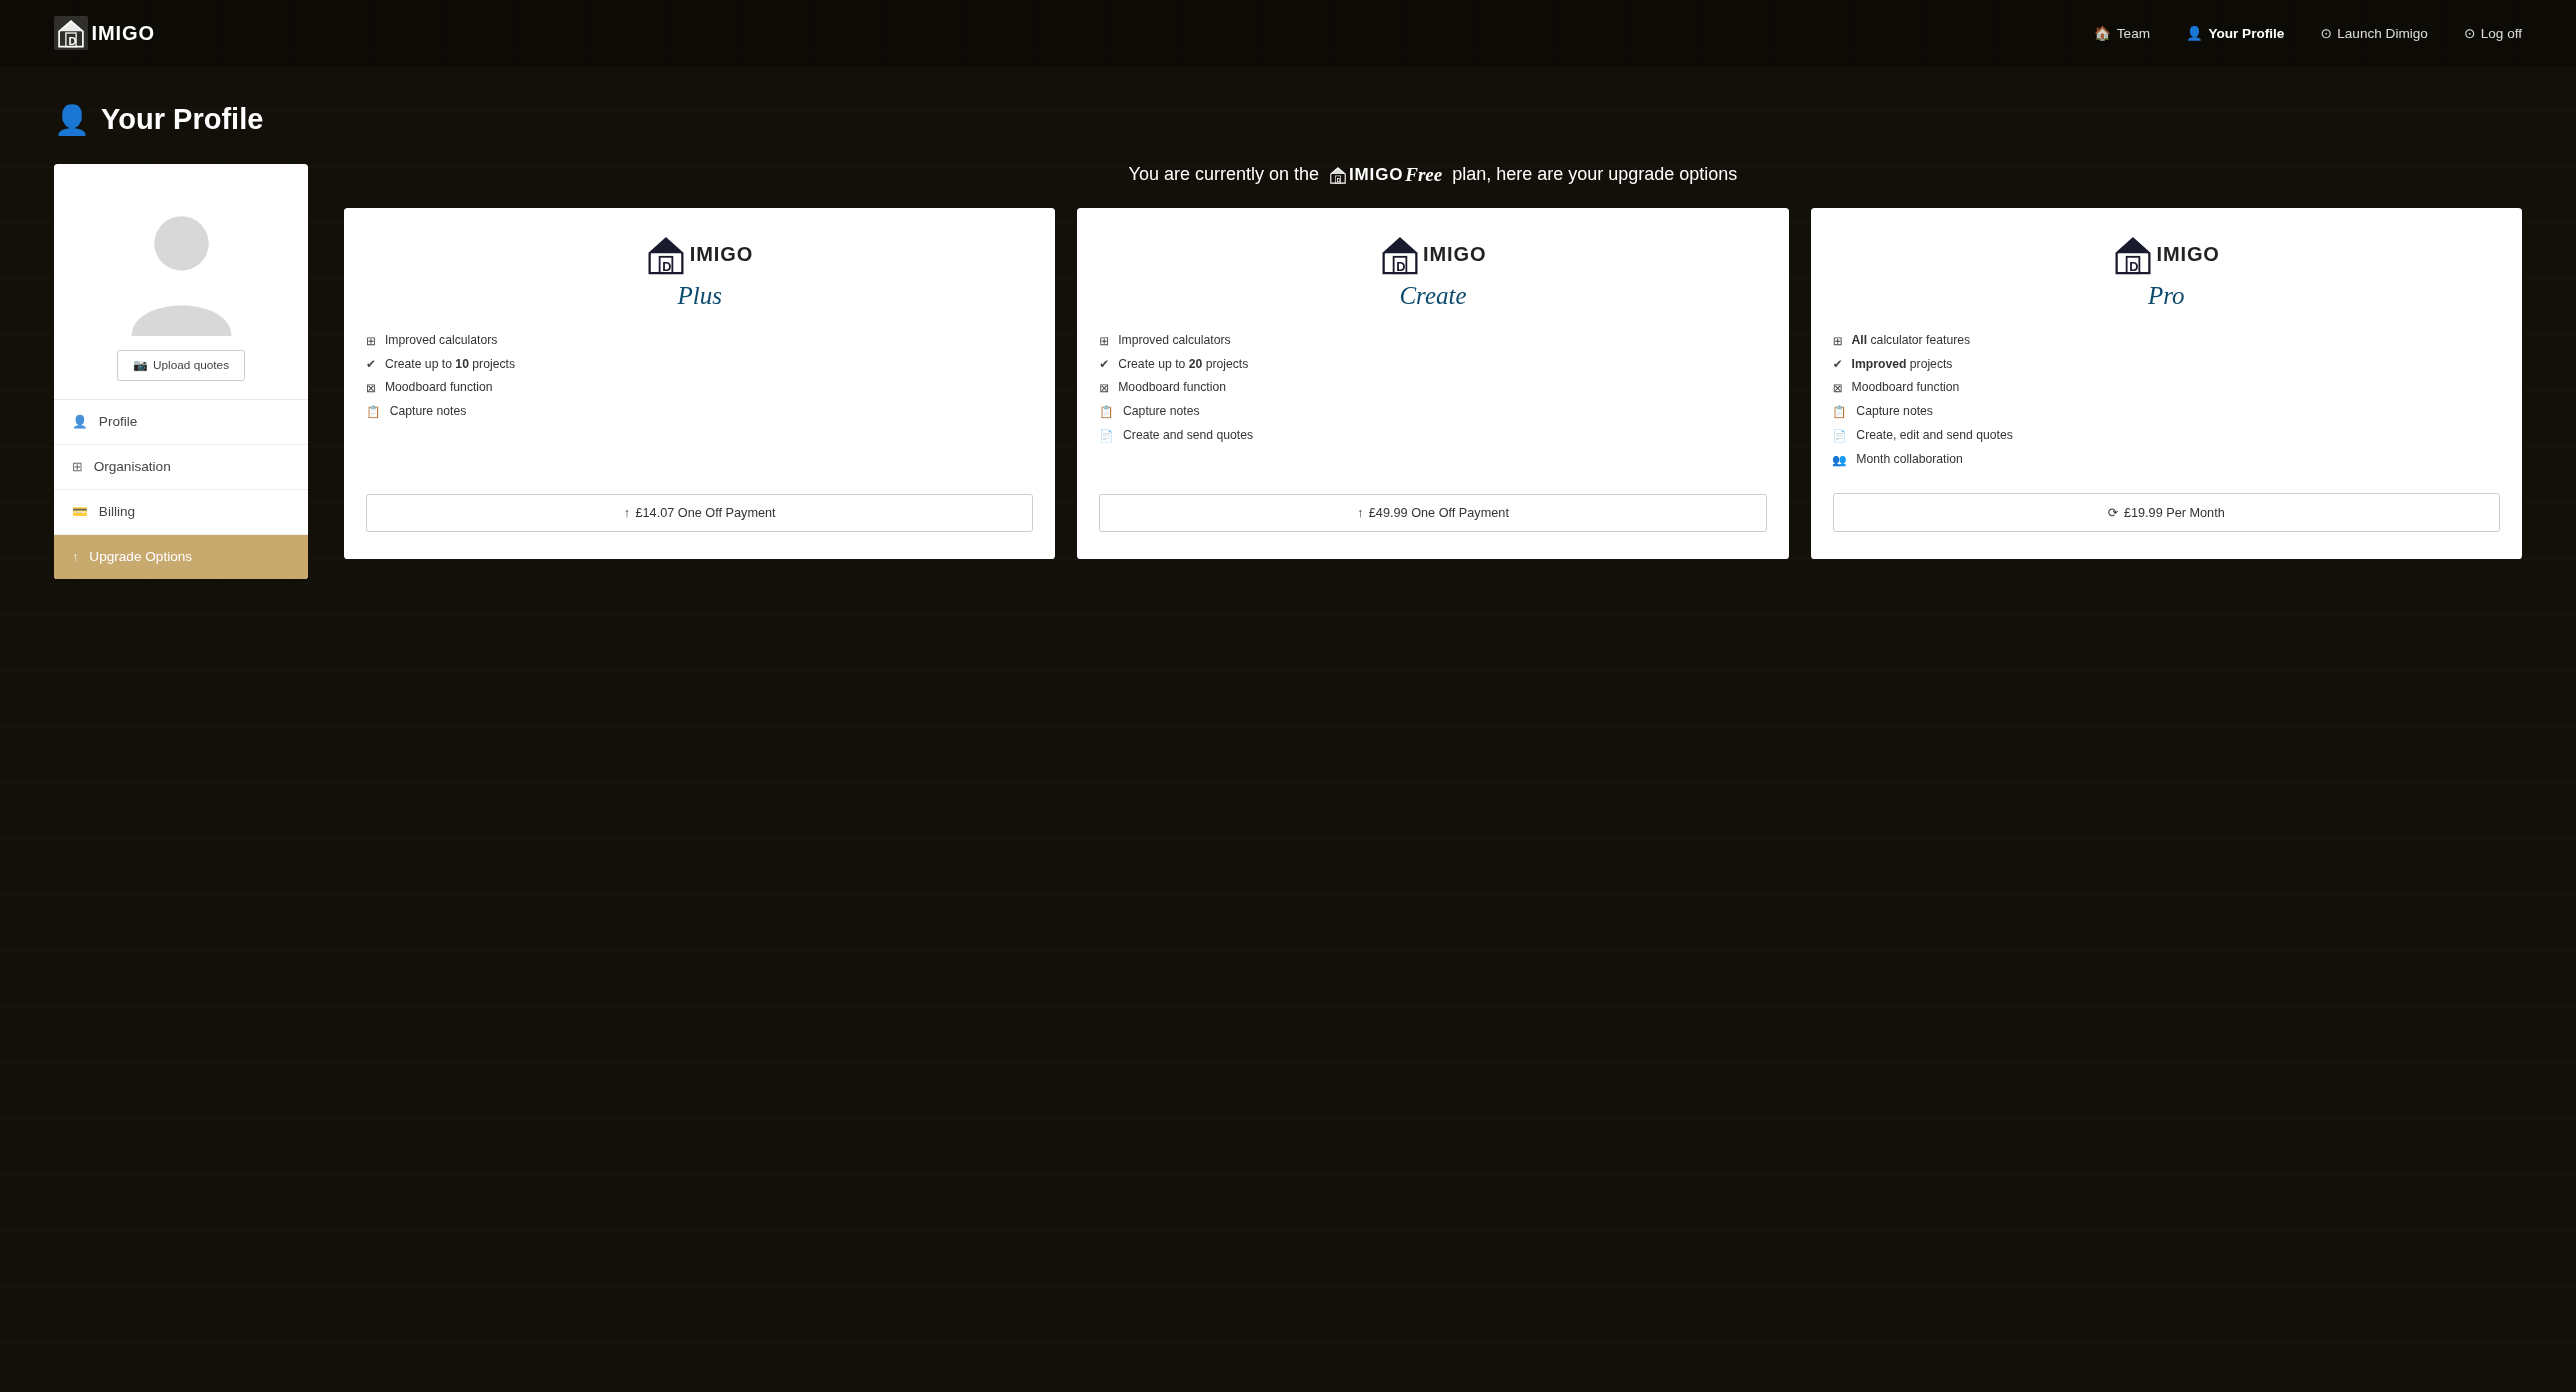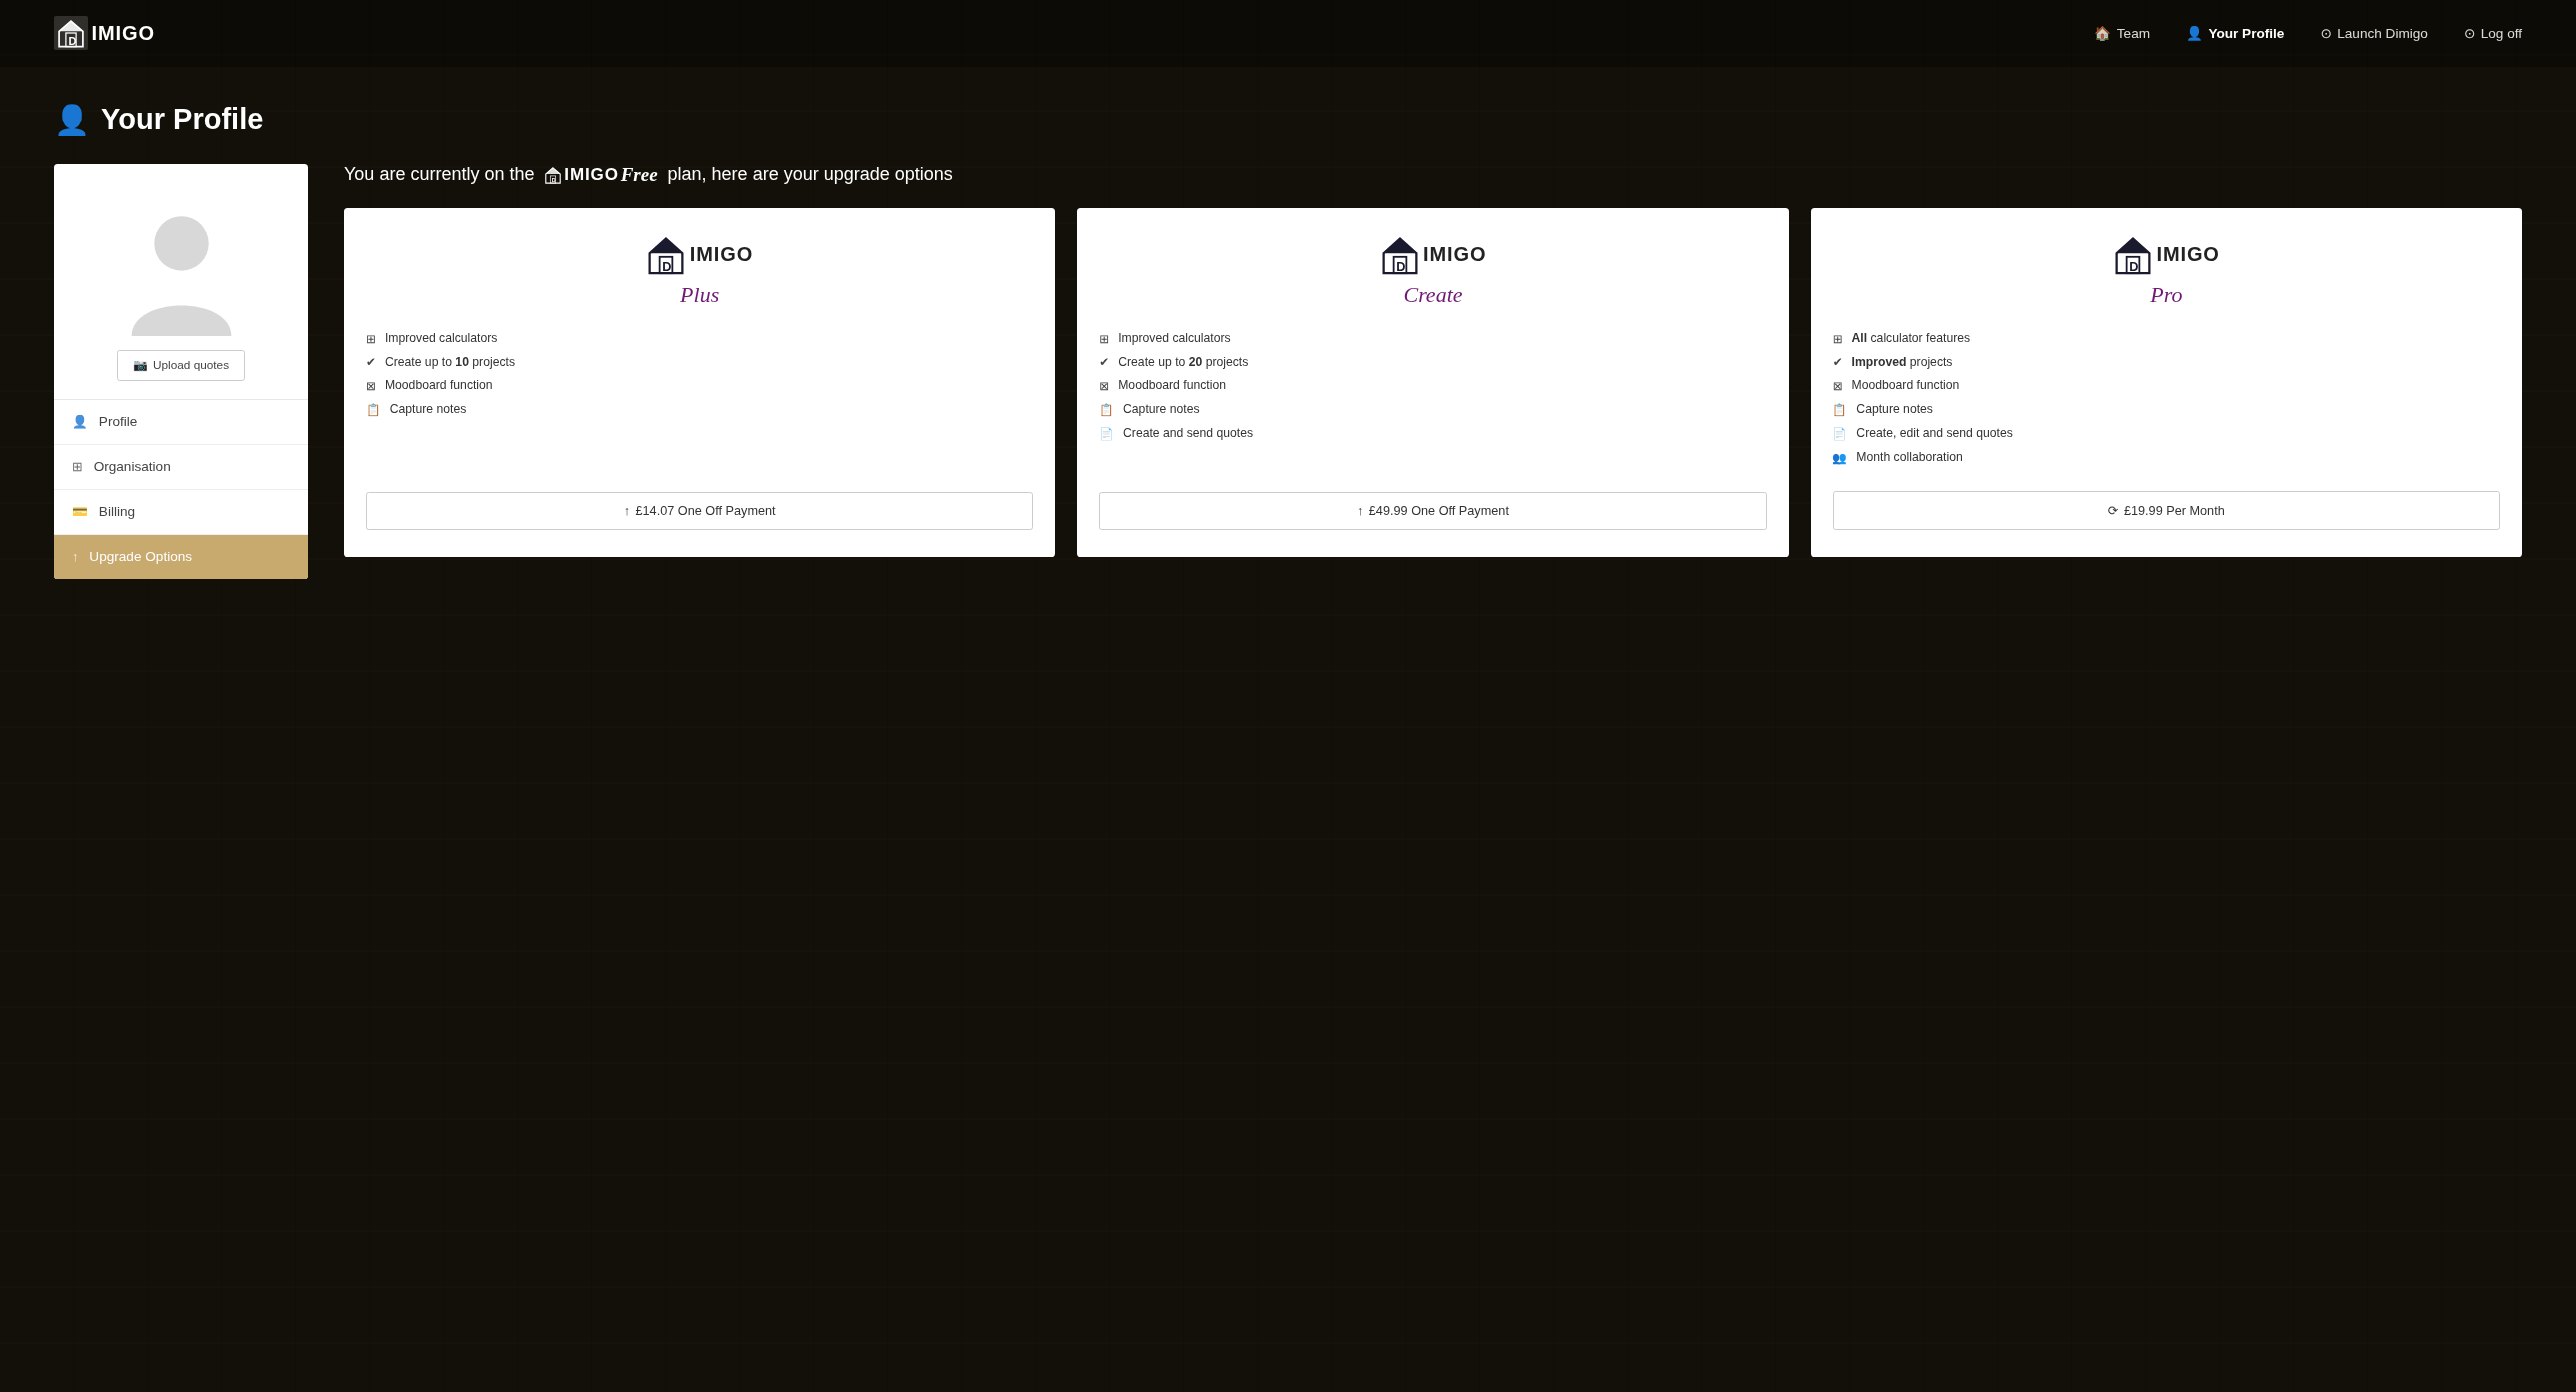--- a/index.html
+++ b/index.html
@@ -192,20 +192,21 @@
       flex: 1;
     }
 
     .upgrade-heading {
       color: white;
       font-size: 18px;
       margin-bottom: 22px;
       display: flex;
       align-items: center;
       gap: 5.4px;
+      justify-content: center;
     }
 
     .plan-cards {
       display: flex;
       gap: 22px;
     }
 
     .plan-card {
       background: white;
       border-radius: 3.6px;
@@ -232,22 +233,22 @@
     .plan-logo-text {
       font-size: 20px;
       font-weight: 700;
       letter-spacing: 0.9px;
       color: #222;
     }
 
     .plan-name {
       font-family: Georgia, 'Times New Roman', serif;
       font-style: italic;
-      font-size: 22px;
-      color: #701a75;
+      font-size: 25px;
+      color: #0c4a6e;
       margin-bottom: 18px;
     }
 
     .plan-features {
       list-style: none;
       width: 100%;
       margin-bottom: 22px;
     }
 
     .plan-feature {

